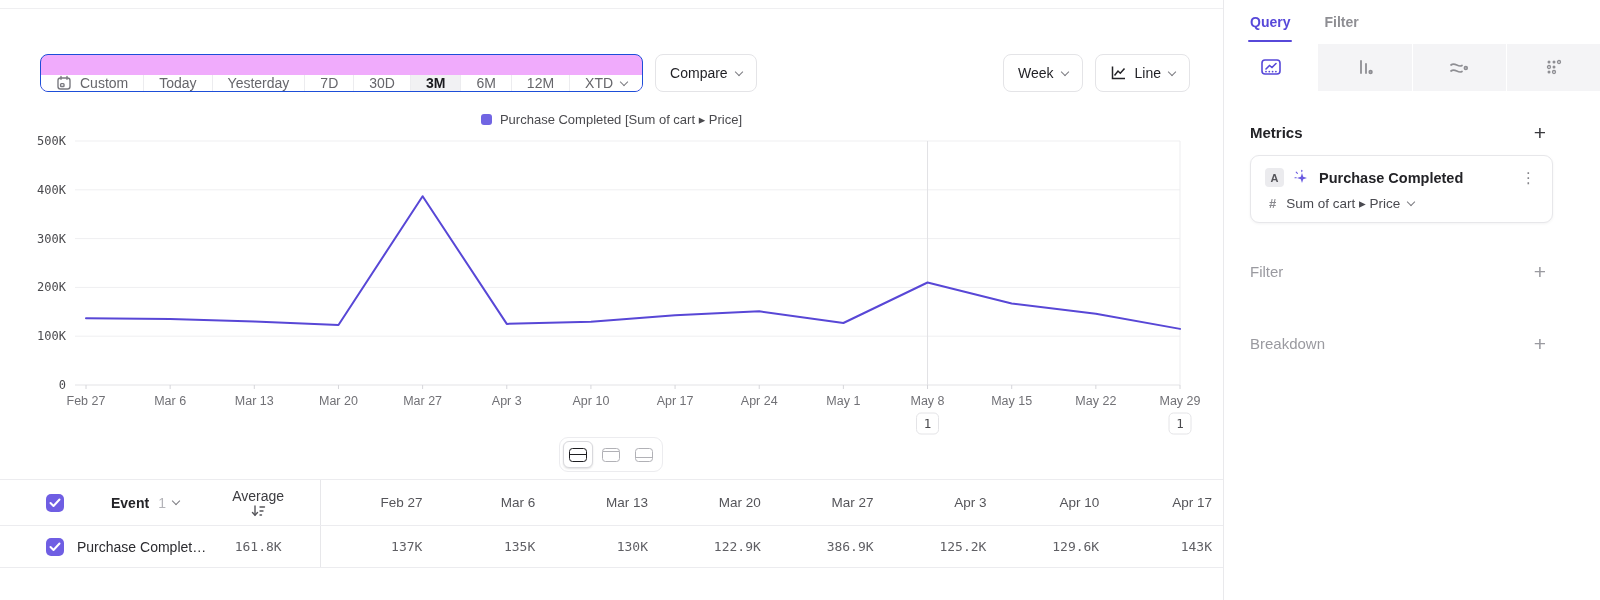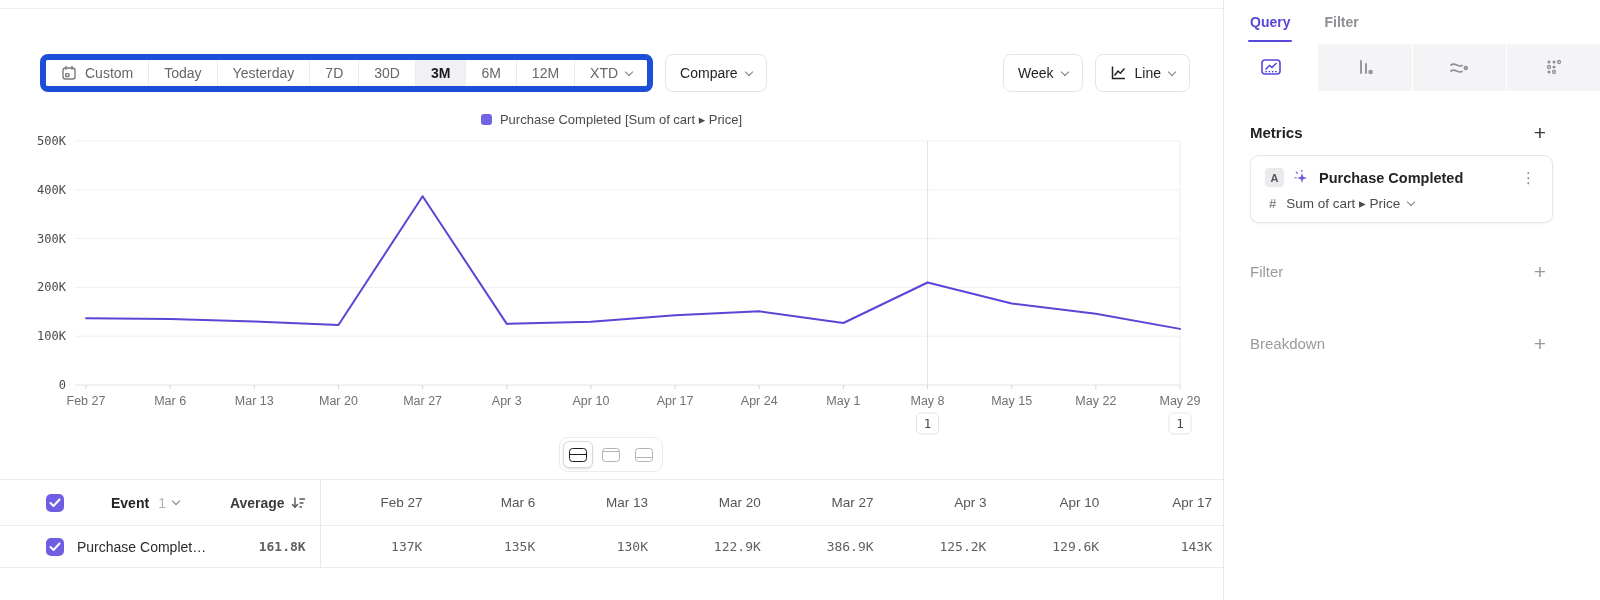--- a/index.html
+++ b/index.html
@@ -5,21 +5,21 @@
   * { margin:0; padding:0; box-sizing:border-box; }
   html,body { width:1600px; height:600px; overflow:hidden; background:#fff;
     font-family:"Liberation Sans","DejaVu Sans",sans-serif; color:#28282c; }
   .app { display:flex; width:1600px; height:600px; }
   .main { position:relative; width:1223px; height:600px; background:#fff; }
   .sidebar { position:relative; flex:1; height:600px; background:#fff; border-left:1px solid #e9e9ec; }
   .hairline-top { position:absolute; top:8px; left:0; right:0; height:1px; background:#efeff1; }
 
   
   .toolbar { position:absolute; top:54px; left:40px; right:33px; height:38px; display:flex; align-items:stretch; }
-  .seg-group { display:flex; border:6px solid #1d4ed8; border-radius:8px; overflow:hidden; background:#e5e5e5; }
+  .seg-group { display:flex; border:1px solid #1d4ed8; border-radius:8px; overflow:hidden; background:#f0abfc;align-items:flex-end; }
   .seg { display:flex; align-items:center; gap:8px; padding:0 15px; font-size:14px; color:#66666b;
          border-right:1px solid #ececef; cursor:pointer; white-space:nowrap; background:#fff; }
   .seg:last-child { border-right:none; }
   .seg.active { background:#f1f1f3; color:#1b1b1f; font-weight:600; }
   .btn { display:flex; align-items:center; gap:8px; padding:0 14px; border:1px solid #e4e4e7; border-radius:8px;
          background:#fff; font-size:14px; font-weight:500; color:#1f1f24; cursor:pointer; white-space:nowrap; }
   .toolbar .btn { margin-left:12px; }
   .toolbar .right { margin-left:auto; display:flex; }
   .chev { display:inline-block; width:6px; height:6px; border-right:1.6px solid #7c7c82;
           border-bottom:1.6px solid #7c7c82; transform:rotate(45deg); margin-top:-3px; }
@@ -48,22 +48,22 @@
   .mini-rect.bottom::after { bottom:2.4px; }
 
   .section-divider { position:absolute; top:479px; left:0; width:1223px; height:1px; background:#ececef; }
 
   
   .table { position:absolute; top:480px; left:0; width:1223px; overflow:hidden; }
   .trow { display:flex; align-items:center; height:45px; position:relative; }
   .trow.data { height:43px; border-top:1px solid #ececef; border-bottom:1px solid #ececef; }
   .cell-label { width:230px; display:flex; align-items:center; gap:13px; padding-left:46px;
                 font-size:14px; white-space:nowrap; overflow:hidden; }
-  .cell-avg { width:106px; display:flex; justify-content:flex-end; align-items:center; gap:6px;
-              font-size:14px; color:#3c3c40; font-weight:700; }
+  .cell-avg { width:106px; display:flex; justify-content:flex-end; align-items:center; 
+              font-size:14px; color:#3c3c40; font-weight:400;flex-direction:column; }
   .dates { display:flex; margin-left:14px; border-left:1px solid #e7e7ea; align-self:stretch; align-items:center; }
   .dcol { width:112.8px; text-align:right; padding-right:11px; font-size:13.5px; color:#55555a; white-space:nowrap; }
   .trow.data .dcol, .val { font-family:"DejaVu Sans Mono","Liberation Mono",monospace; color:#5f5f64; font-size:13px; }
   .cell-avg .val { font-size:13px; }
   .checkbox { width:18px; height:18px; border-radius:5px; display:flex; align-items:center; justify-content:center; flex:none; cursor:pointer; }
   .event-label { font-weight:600; color:#232327;padding-left:34px; }
   .event-count { color:#b3b3b8; margin-left:2px; }
   .row-name { color:#2b2b2f; overflow:hidden; text-overflow:ellipsis; }
 
   

